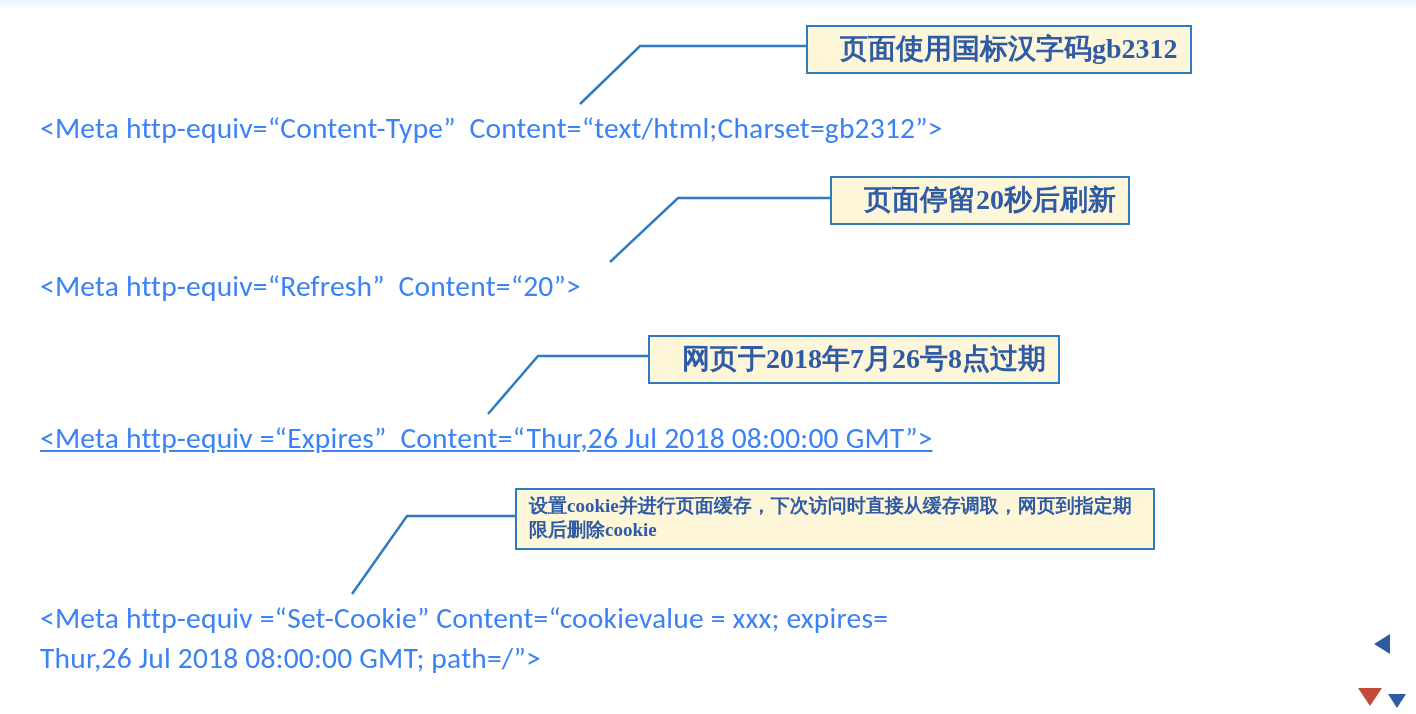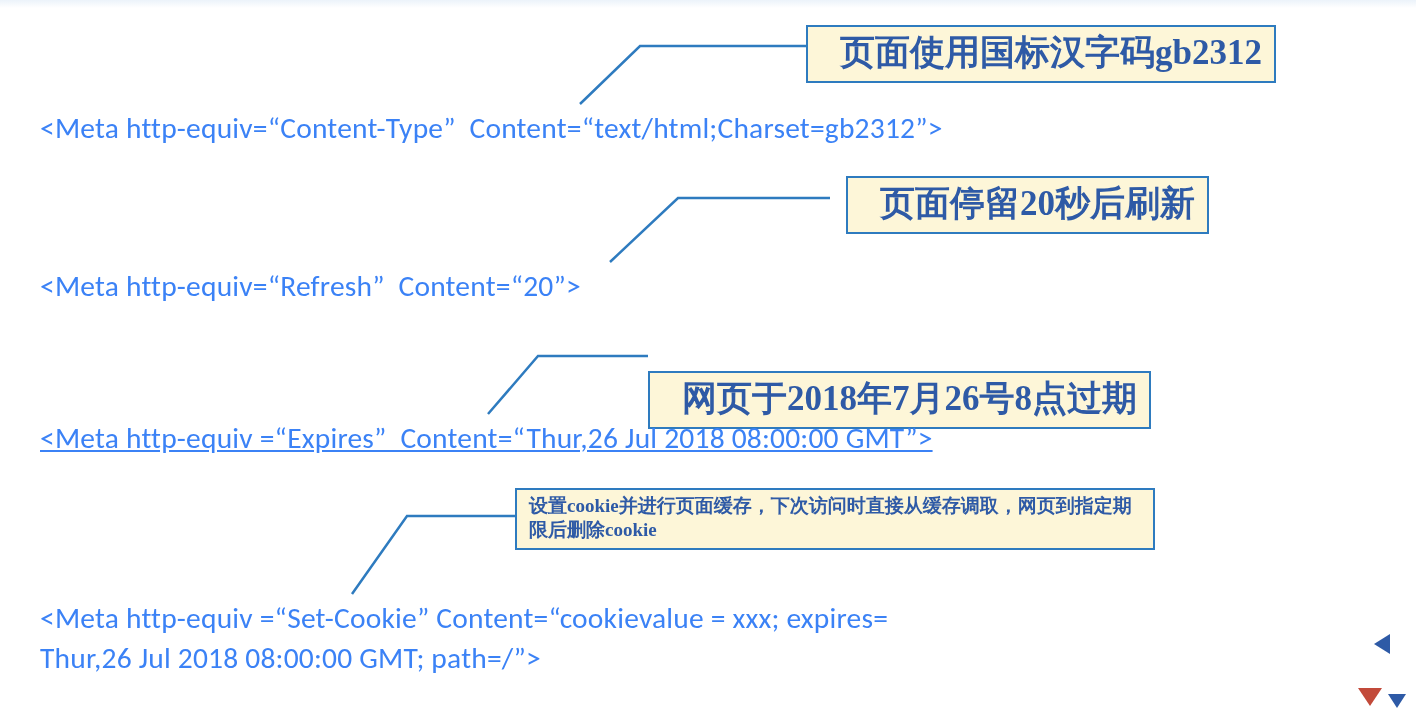--- a/index.html
+++ b/index.html
@@ -18,21 +18,21 @@
     border: 2px solid #2e7bbf;
     background: #fdf6d8;
     color: #2e5aa6;
     font-family: "SimSun", "Microsoft YaHei", serif;
     font-weight: bold;
     padding: 4px 12px 6px 12px;
     line-height: 1.25;
     box-sizing: border-box;
   }
 
-  .callout.large { font-size: 35px; padding-left: 32px; }
+  .callout.large { font-size: 28px; padding-left: 32px; }
   .callout.multi { font-size: 19px; }
 
   .code-line {
     position: absolute;
     color: #3b82f6;
     font-family: "Calibri", "Arial", sans-serif;
     font-size: 29.5px;
     letter-spacing: 0.2px;
     white-space: pre;
   }
@@ -75,30 +75,30 @@
 
 <div class="callout large" style="left:806px; top:25px;">
   <span>页面使用国标汉字码gb2312</span>
 </div>
 <svg class="connector" style="left:580px; top:40px;" width="260" height="100">
   <polyline points="226,6 60,6 0,64" fill="none" stroke="#2e7bbf" stroke-width="2.5"></polyline>
 </svg>
 
 <div class="code-line" style="left:40px; top:110px;">&lt;Meta http-equiv=“Content-Type”  Content=“text/html;Charset=gb2312”&gt;</div>
 
-<div class="callout large" style="left:830px; top:176px;margin-left:16px;">
+<div class="callout large" style="left:830px; top:176px;">
   <span>页面停留20秒后刷新</span>
 </div>
 <svg class="connector" style="left:610px; top:192px;" width="260" height="100">
   <polyline points="220,6 68,6 0,70" fill="none" stroke="#2e7bbf" stroke-width="2.5"></polyline>
 </svg>
 
 <div class="code-line" style="left:40px; top:268px;">&lt;Meta http-equiv=“Refresh”  Content=“20”&gt;</div>
 
-<div class="callout large" style="left:648px; top:335px;margin-top:36px;">
+<div class="callout large" style="left:648px; top:335px;">
   <span>网页于2018年7月26号8点过期</span>
 </div>
 <svg class="connector" style="left:488px; top:350px;" width="200" height="100">
   <polyline points="160,6 50,6 0,64" fill="none" stroke="#2e7bbf" stroke-width="2.5"></polyline>
 </svg>
 
 <div class="code-line" style="left:40px; top:420px;text-decoration:underline;">&lt;Meta http-equiv =“Expires”  Content=“Thur,26 Jul 2018 08:00:00 GMT”&gt;</div>
 
 <div class="callout multi" style="left:515px; top:488px; width:640px;">
   <span>设置cookie并进行页面缓存，下次访问时直接从缓存调取，网页到指定期限后删除cookie</span>

